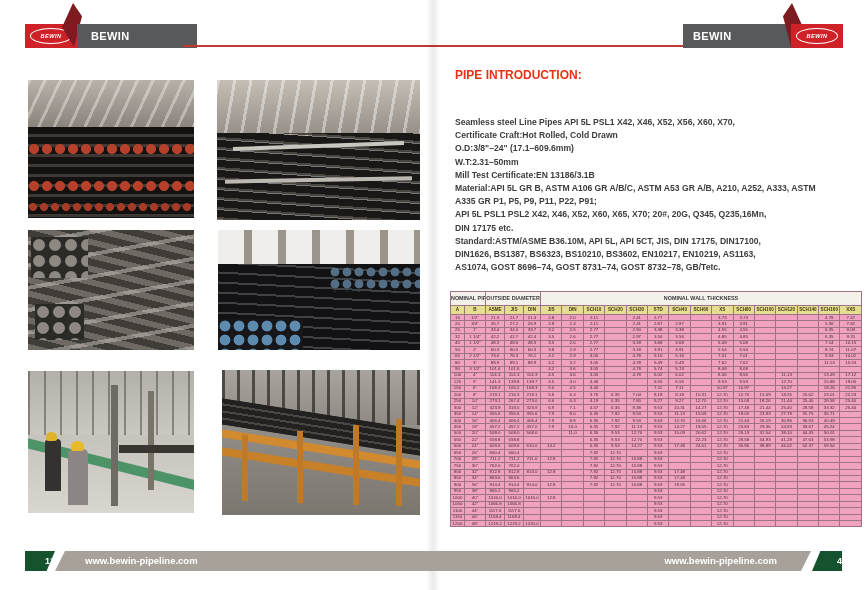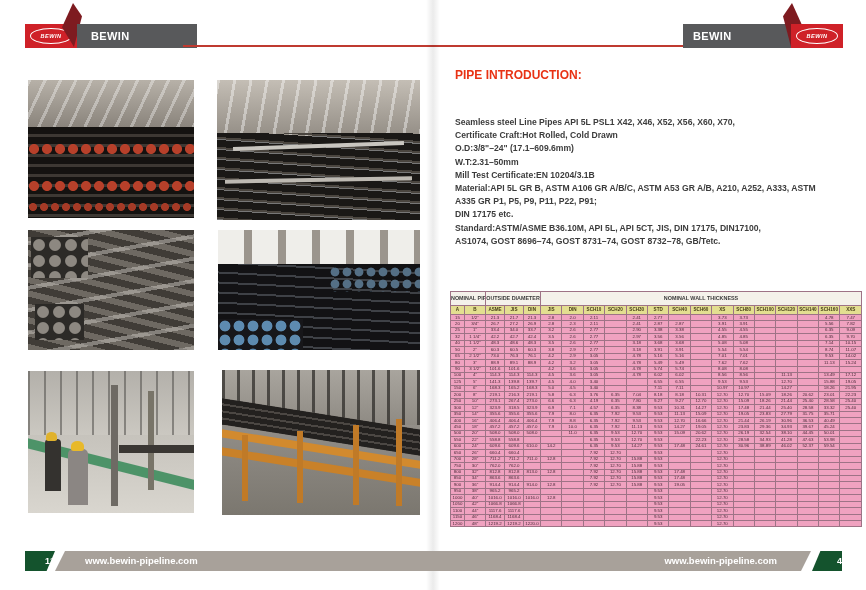--- a/index.html
+++ b/index.html
@@ -138,25 +138,27 @@
     <div class="ph" style="left:66%;top:38%;width:6px;height:55%;background:#c07a27;"></div>
     <div class="ph" style="left:88%;top:34%;width:6px;height:60%;background:#c07a27;"></div>
   </div>
 
   <div class="intro-title">PIPE INTRODUCTION:</div>
   <div class="intro-lines">
       <div>Seamless steel Line Pipes API 5L PSL1 X42, X46, X52, X56, X60, X70,</div>
       <div>Certificate Craft:Hot Rolled, Cold Drawn</div>
       <div>O.D:3/8"–24" (17.1–609.6mm)</div>
       <div>W.T:2.31–50mm</div>
-      <div>Mill Test Certificate:EN 10204/3.1B</div>
+      <div>Mill Test Certificate:EN 13186/3.1B</div>
       <div>Material:API 5L GR B, ASTM A106 GR A/B/C, ASTM A53 GR A/B, A210, A252, A333, ASTM</div>
       <div>A335 GR P1, P5, P9, P11, P22, P91;</div>
+      <div>API 5L PSL1 PSL2 X42, X46, X52, X60, X65, X70; 20#, 20G, Q345, Q235,16Mn,</div>
       <div>DIN 17175 etc.</div>
       <div>Standard:ASTM/ASME B36.10M, API 5L, API 5CT, JIS, DIN 17175, DIN17100,</div>
+      <div>DIN1626, BS1387, BS6323, BS10210, BS3602, EN10217, EN10219, AS1163,</div>
       <div>AS1074, GOST 8696–74, GOST 8731–74, GOST 8732–78, GB/Tetc.</div>
     </div>
 
   <table class="spec-table">
     <colgroup>
       <col style="width:14px">
         <col style="width:21px">
         <col style="width:19px">
       <col style="width:19px">
         <col style="width:17px">

